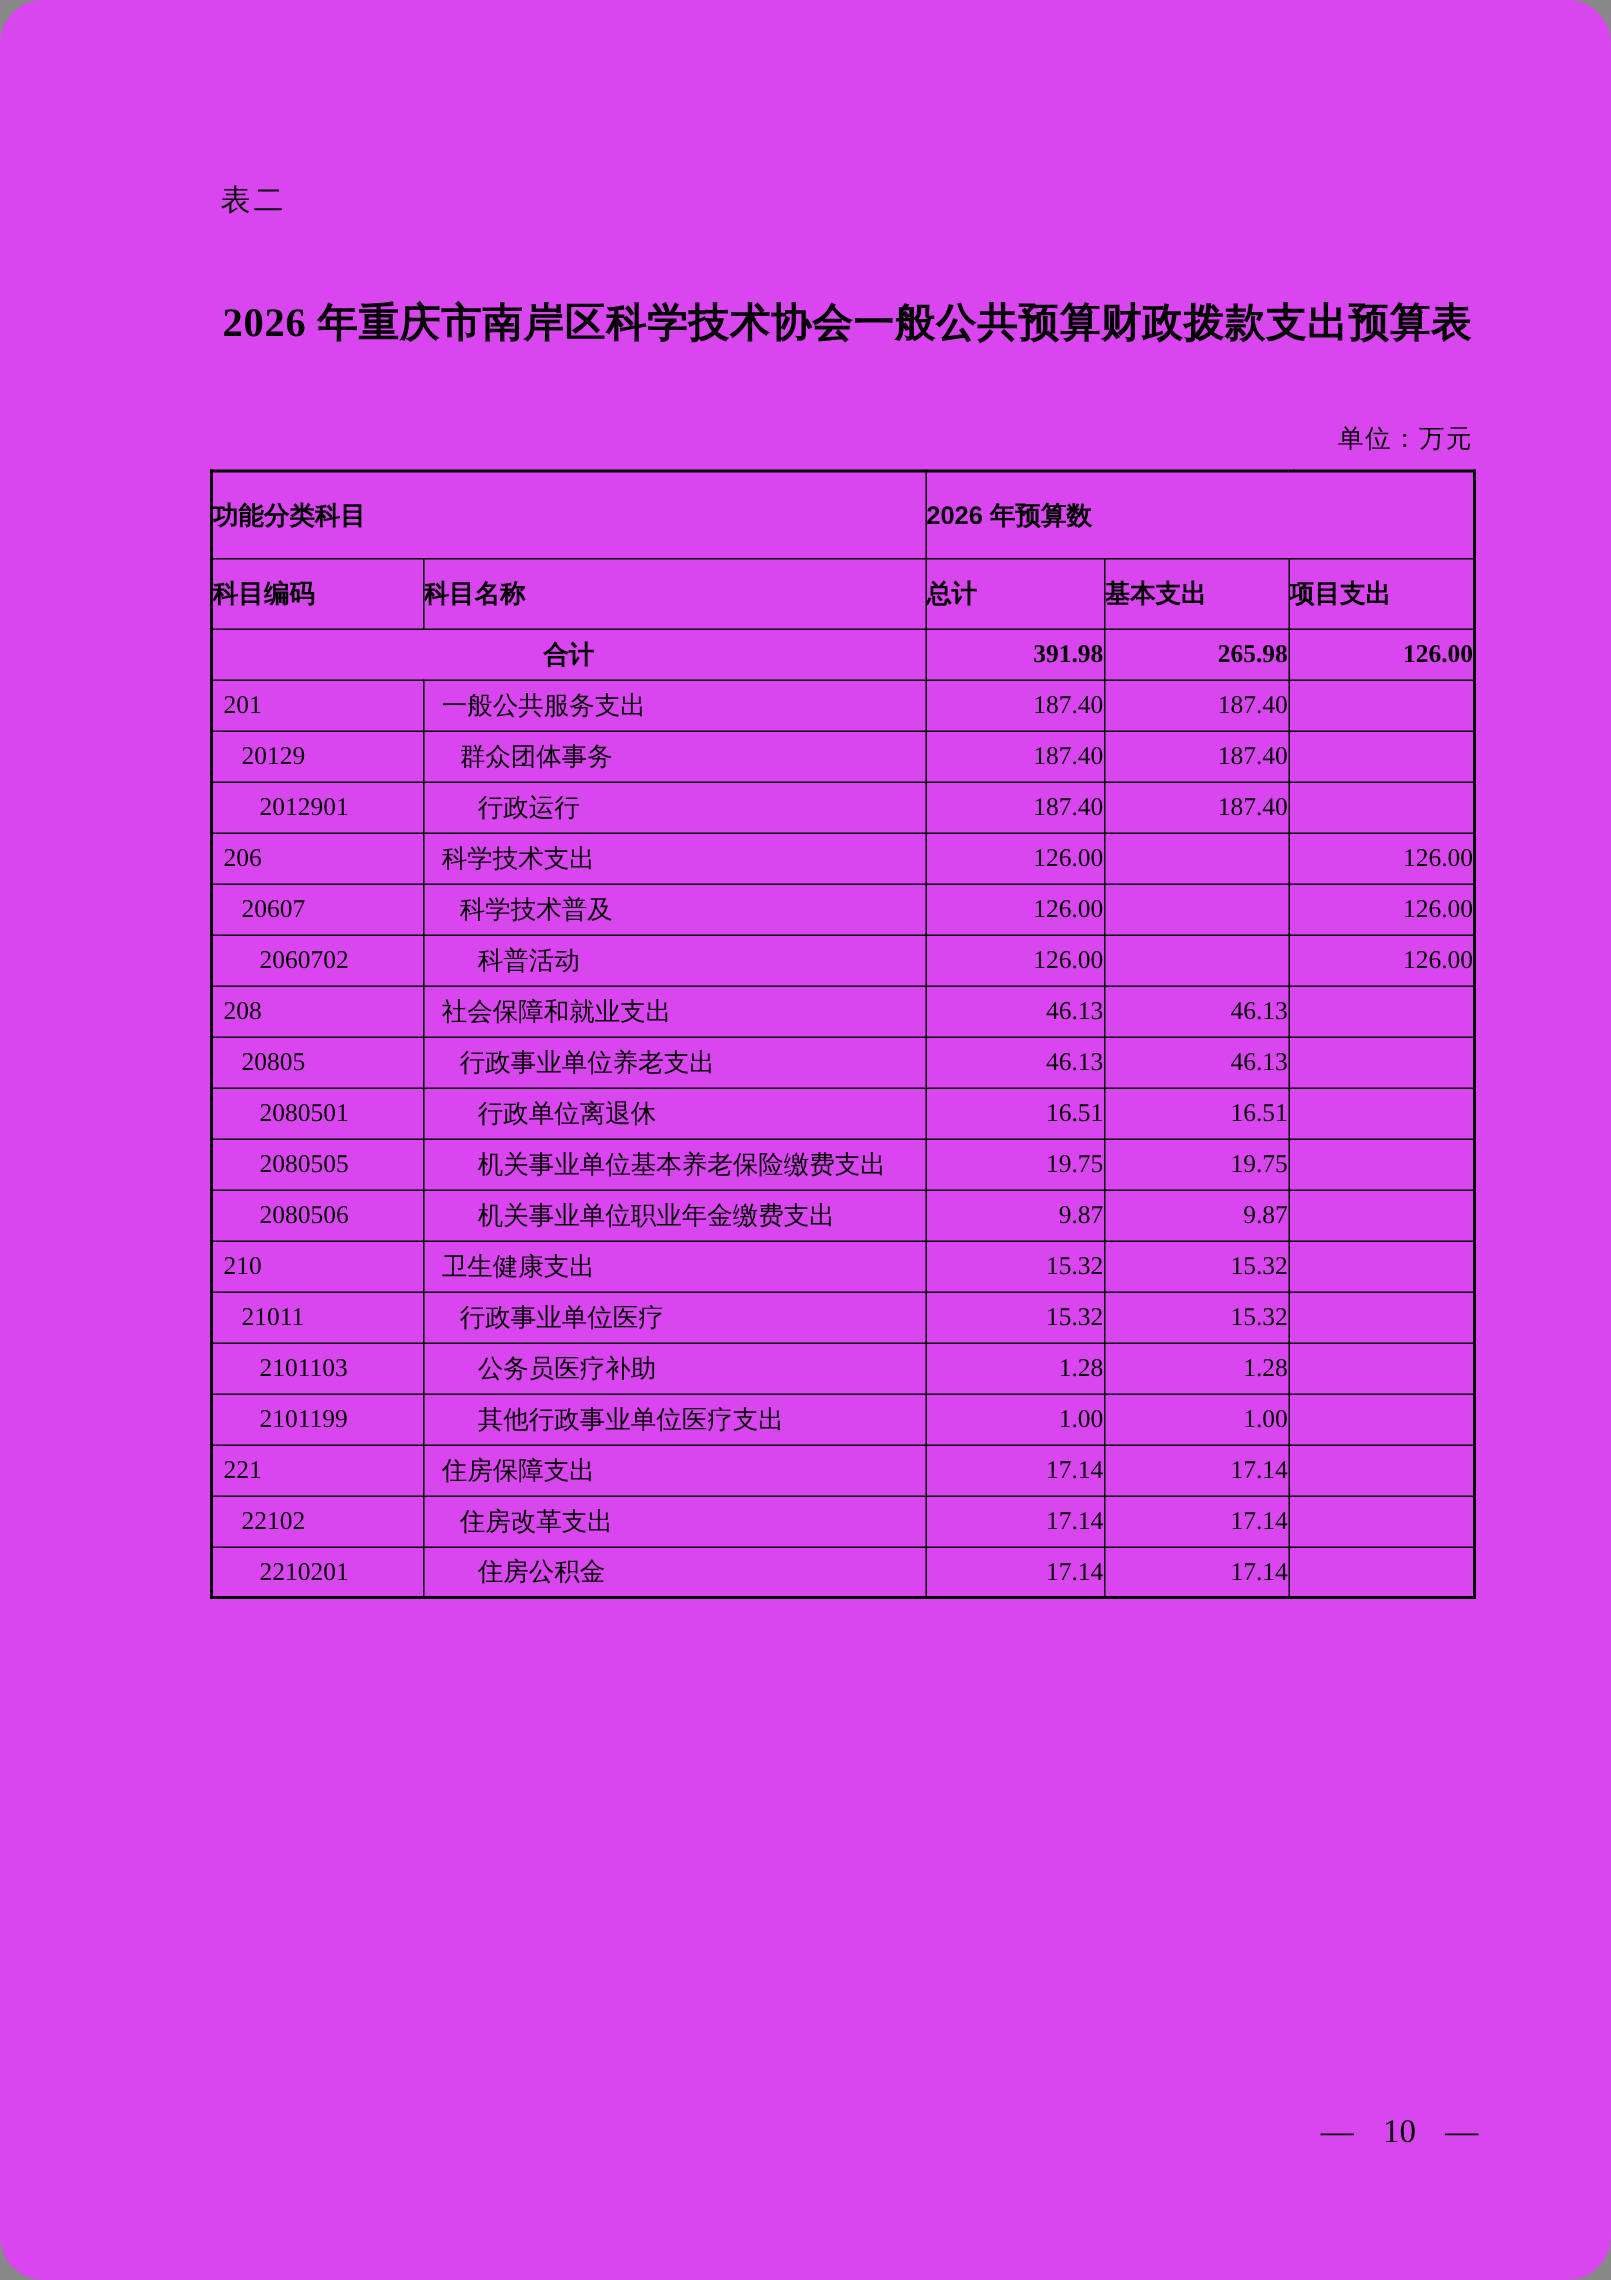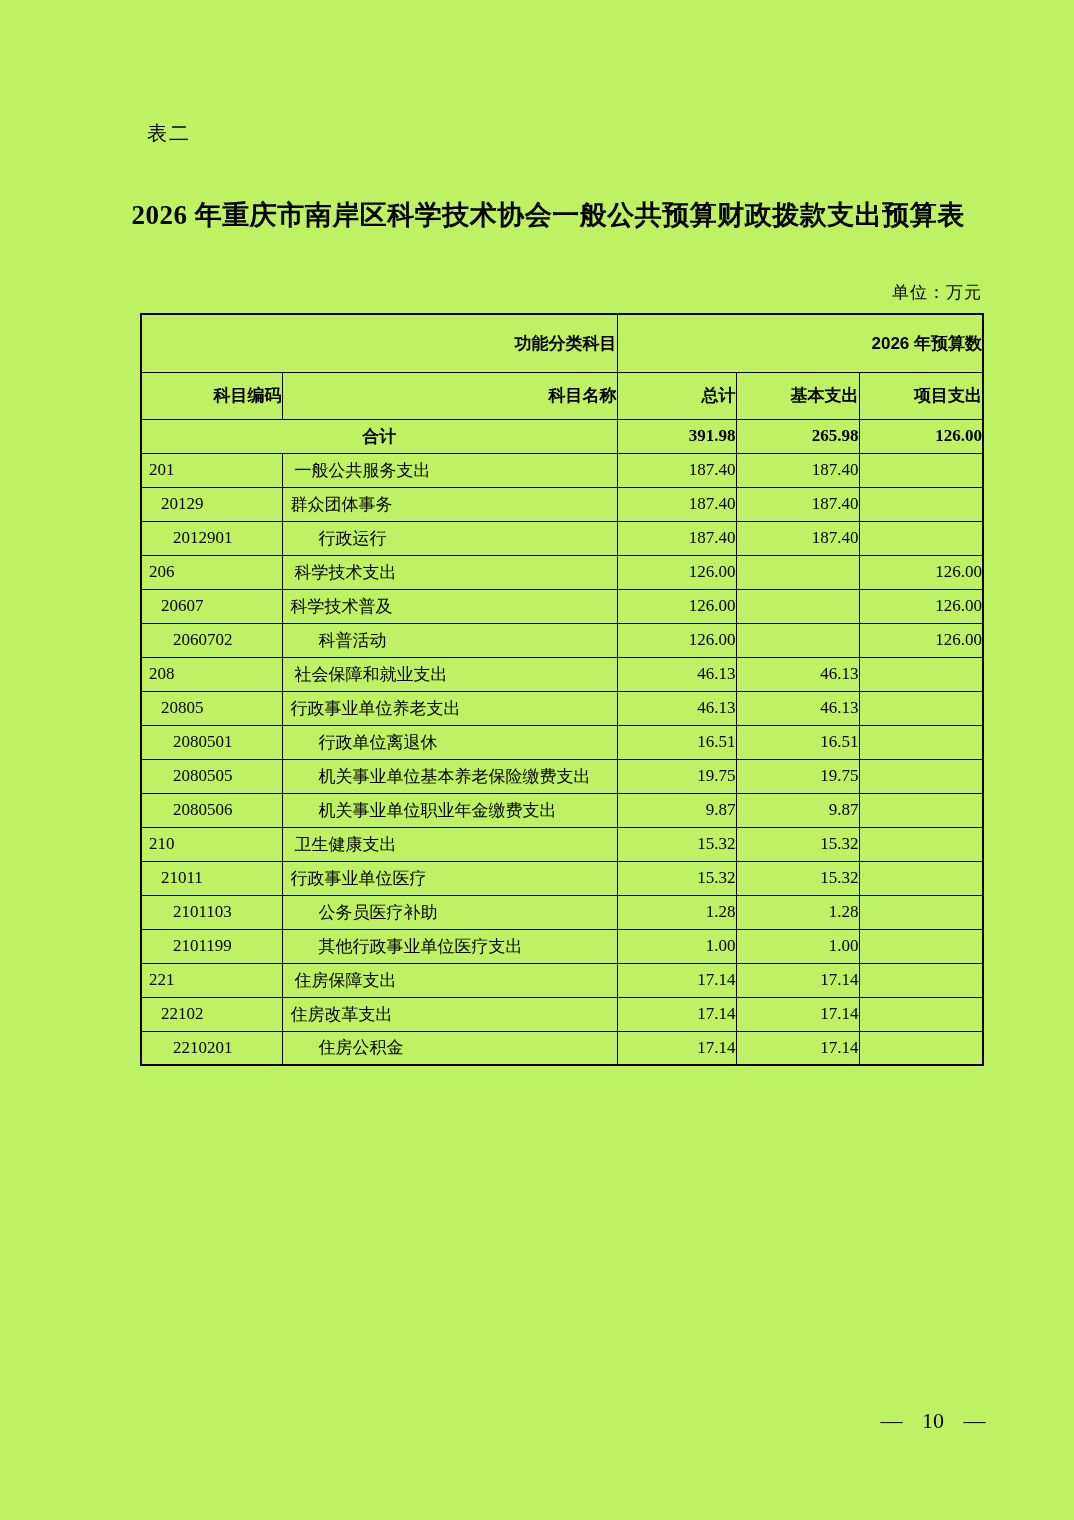--- a/index.html
+++ b/index.html
@@ -1,30 +1,31 @@
 <!DOCTYPE html>
 <html lang="zh"><head>
 <meta charset="utf-8">
 <style>
   html,body{margin:0;padding:0;background:#888;}
   .page{
     position:relative;
     width:1074px;height:1520px;
-    background:#bef264;
+    background:#d946ef;
     margin:0 auto;
     font-family:"Liberation Serif","DejaVu Serif",serif;
     color:#000;
     overflow:hidden;
+    border-radius:29px;
   }
   .table-label{
     position:absolute;left:147px;top:120px;
     font-size:20px;letter-spacing:2px;
   }
   .doc-title{
-    position:absolute;left:127px;top:197px;width:842px;
+    position:absolute;left:144px;top:197px;width:842px;
     text-align:center;
     font-size:27px;font-weight:bold;
     letter-spacing:0.5px;
     white-space:nowrap;
   }
   .unit-note{
     position:absolute;left:140px;top:281px;width:842px;
     text-align:right;
     font-size:17px;letter-spacing:1px;
   }
@@ -48,40 +49,40 @@
   col.c-name{width:335px;}
   col.c-total{width:119px;}
   col.c-basic{width:123px;}
   col.c-project{width:124px;}
   
   tr.hdr1{height:58px;}
   tr.hdr2{height:47px;}
   tr.hdr1 th,tr.hdr2 th{
     font-family:"Liberation Sans","DejaVu Sans",sans-serif;
     font-weight:bold;
-    text-align:right;
+    text-align:left;
     font-size:17px;
   }
   
   tr.total-row{height:34px;}
   tr.total-row .lbl{
     font-family:"Liberation Sans","DejaVu Sans",sans-serif;
     font-weight:bold;text-align:center;
   }
   tr.total-row .num{font-weight:bold;}
   
   tr.data-row{height:34px;}
   td.code{text-align:left;}
   td.name{text-align:left;}
   td.num{text-align:right;padding-right:12px;margin-left:28px;}
   td.code.lvl1{padding-left:7px;}
   td.code.lvl2{padding-left:19px;}
   td.code.lvl3{padding-left:31px;}
   td.name.lvl1{padding-left:12px;}
-  td.name.lvl2{padding-left:8px;}
+  td.name.lvl2{padding-left:24px;}
   td.name.lvl3{padding-left:36px;}
   .page-number{
     position:absolute;left:808px;top:1408px;width:250px;
     text-align:center;
     font-size:22px;
     word-spacing:14px;
   }
 </style>
 </head>
 <body>

